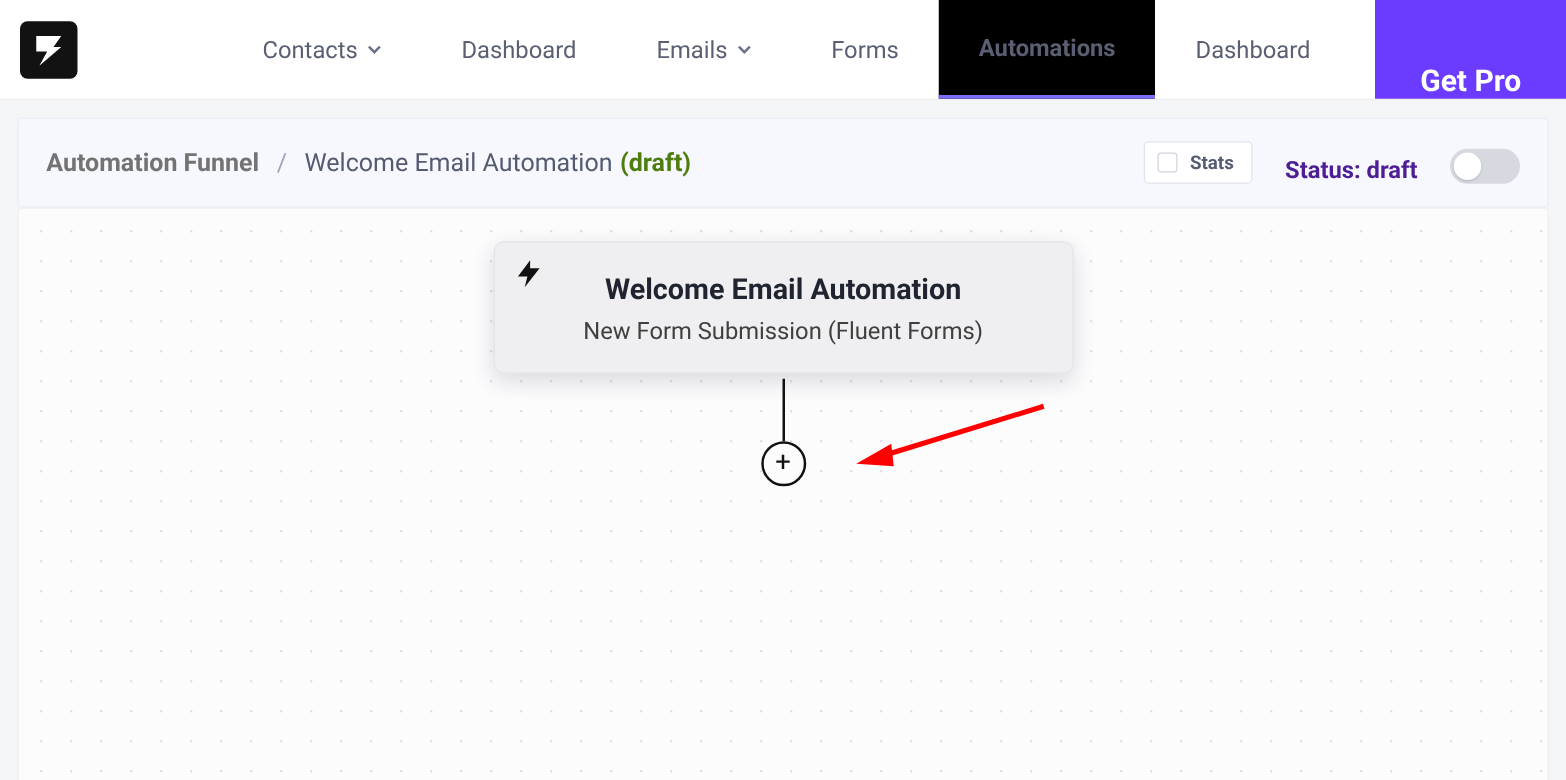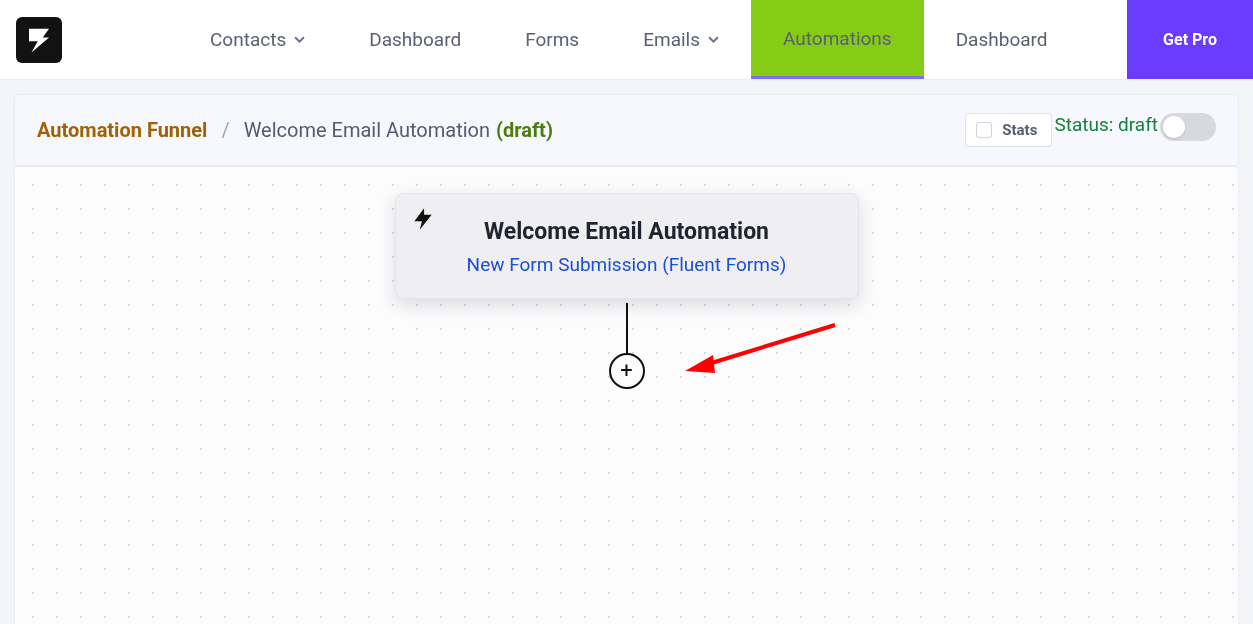--- a/index.html
+++ b/index.html
@@ -42,79 +42,80 @@
     display: flex;
     align-items: center;
     padding: 0 32px;
     color: #5a5f73;
     font-size: 19px;
     cursor: pointer;
     position: relative;
     gap: 8px;
   }
   .nav-item.active {
-    background: #84cc16;
+    background: #000000;
     border-bottom: 3px solid #7b6ef6;
+    font-weight: bold;
   }
   .chev {
     width: 11px;
     height: 11px;
     display: inline-block;
   }
   .chev svg { display:block; }
   .getpro {
     margin-left: auto;
     background: #6b3cff;
     color: #fff;
     font-weight: 700;
-    font-size: 16px;
-    display: flex;
-    align-items: center;
+    font-size: 24px;
+    display: flex;
+    align-items: flex-end;
     justify-content: center;
     padding: 0 36px;
     cursor: pointer;
   }
 
   
   .page {
     padding: 14px;
   }
   .subheader {
     background: #f6f8fd;
     border: 1px solid #e8ecf3;
     border-radius: 4px;
     display: flex;
     align-items: center;
     padding: 18px 22px;
   }
   .crumb-root {
     font-weight: 700;
     font-size: 20px;
-    color: #a16207;
+    color: #737373;
   }
   .crumb-sep {
     color: #a0a6b9;
     font-size: 20px;
     margin: 0 14px;
   }
   .crumb-name {
     font-size: 20px;
     color: #545a70;
   }
   .crumb-draft {
     font-size: 20px;
     color: #4d7c0f;
     font-weight: 700;
     margin-left: 6px;
   }
   .subheader-right {
     margin-left: auto;
     display: flex;
-    align-items: flex-start;
-    gap: 2px;
+    align-items: flex-end;
+    gap: 26px;
   }
   .stats-box {
     display: flex;
     align-items: center;
     gap: 10px;
     background: #fff;
     border: 1px solid #e0e3eb;
     border-radius: 4px;
     padding: 7px 14px 7px 10px;
     cursor: pointer;
@@ -125,22 +126,22 @@
     border: 1px solid #cfd3df;
     border-radius: 3px;
     background: #fff;
   }
   .stats-label {
     font-weight: 700;
     color: #565c72;
     font-size: 15px;
   }
   .status-label {
-    font-weight: 400;
-    color: #15803d;
+    font-weight: 700;
+    color: #4c1d95;
     font-size: 19px;
   }
   .toggle {
     width: 56px;
     height: 28px;
     background: #d7d9e1;
     border-radius: 14px;
     position: relative;
     cursor: pointer;
   }
@@ -186,21 +187,21 @@
     left: 14px;
   }
   .card-title {
     font-weight: 700;
     font-size: 23px;
     color: #1f2430;
     margin-top: 6px;
   }
   .card-sub {
     font-size: 19px;
-    color: #1d4ed8;
+    color: #404040;
     margin-top: 8px;
   }
   .connector {
     position: absolute;
     top: 136px;
     left: 50%;
     transform: translateX(-50%);
     display: flex;
     flex-direction: column;
     align-items: center;
@@ -250,29 +251,29 @@
       <span class="chev">
         <svg width="11" height="11" viewBox="0 0 10 10">
             <path d="M1 3 L5 7 L9 3" fill="none" stroke="#6b7188" stroke-width="1.8"></path>
           </svg>
       </span>
     </div>
     <div class="nav-item">
       <span>Dashboard</span>
     </div>
     <div class="nav-item">
-      <span>Forms</span>
-    </div>
-    <div class="nav-item">
       <span>Emails</span>
       <span class="chev">
         <svg width="11" height="11" viewBox="0 0 10 10">
             <path d="M1 3 L5 7 L9 3" fill="none" stroke="#6b7188" stroke-width="1.8"></path>
           </svg>
       </span>
+    </div>
+    <div class="nav-item">
+      <span>Forms</span>
     </div>
     <div class="nav-item active">
       <span>Automations</span>
     </div>
     <div class="nav-item">
       <span>Dashboard</span>
     </div>
   </div>
 
   <div class="getpro">

